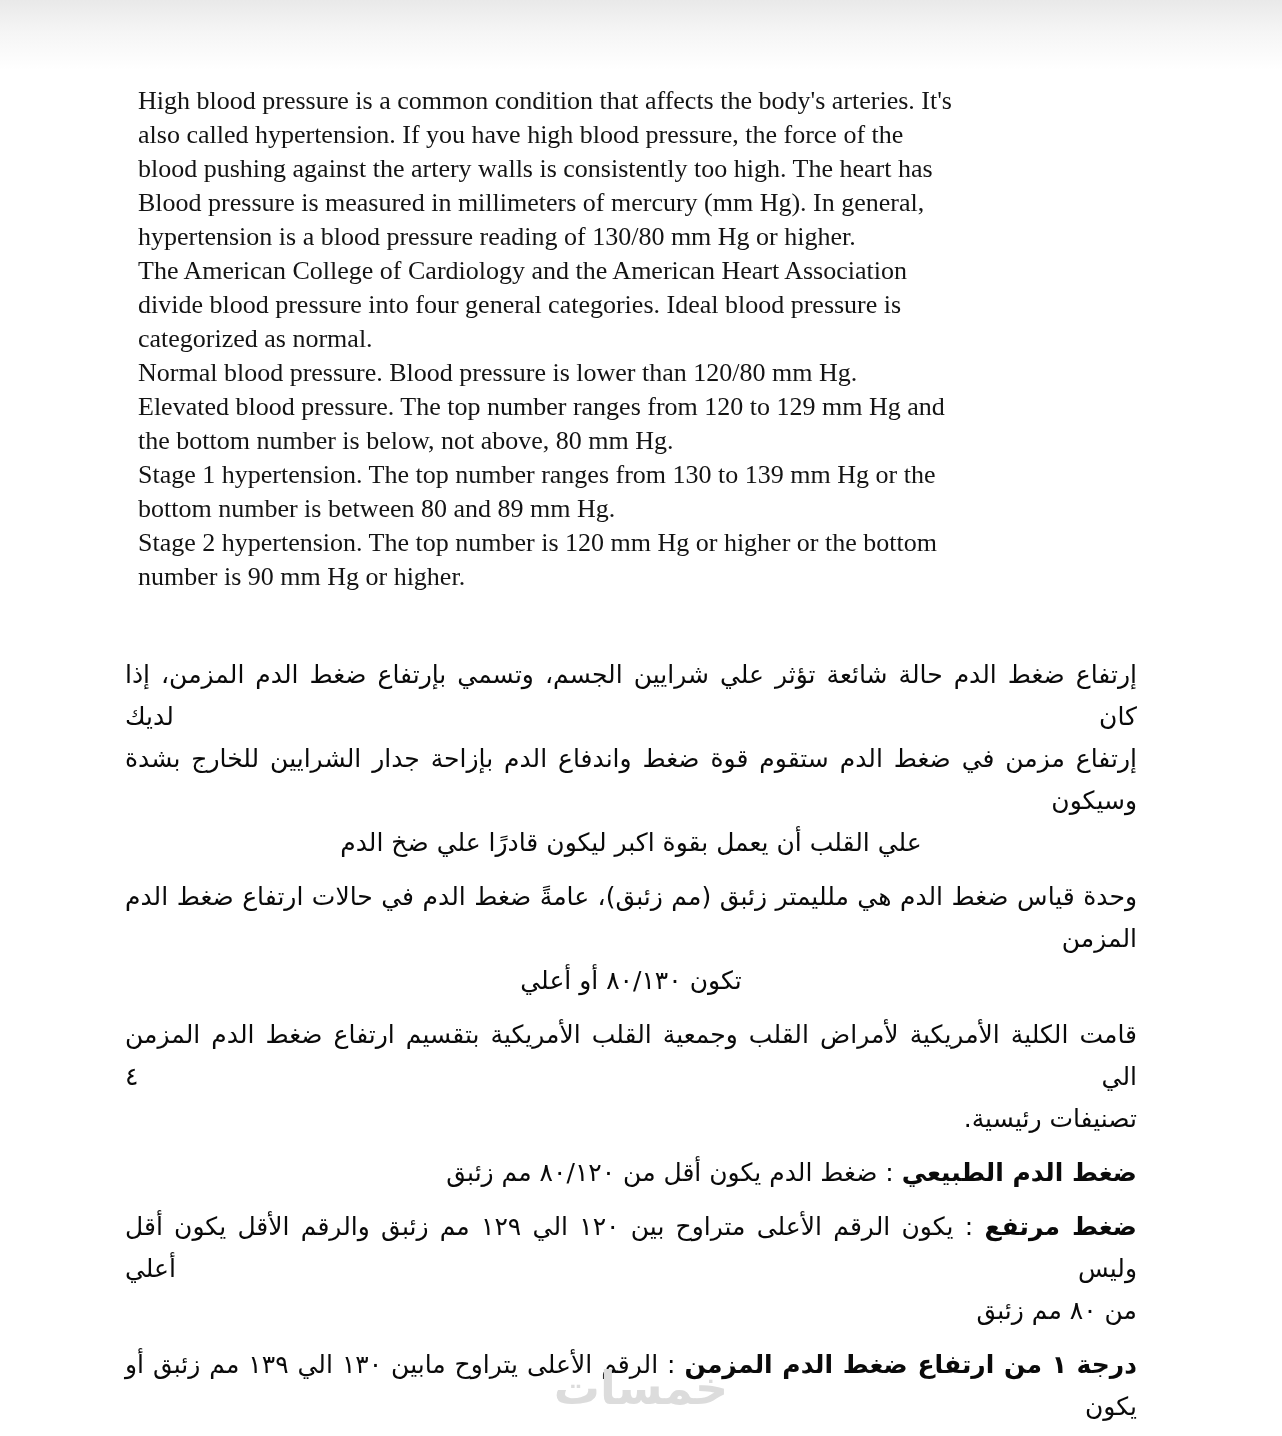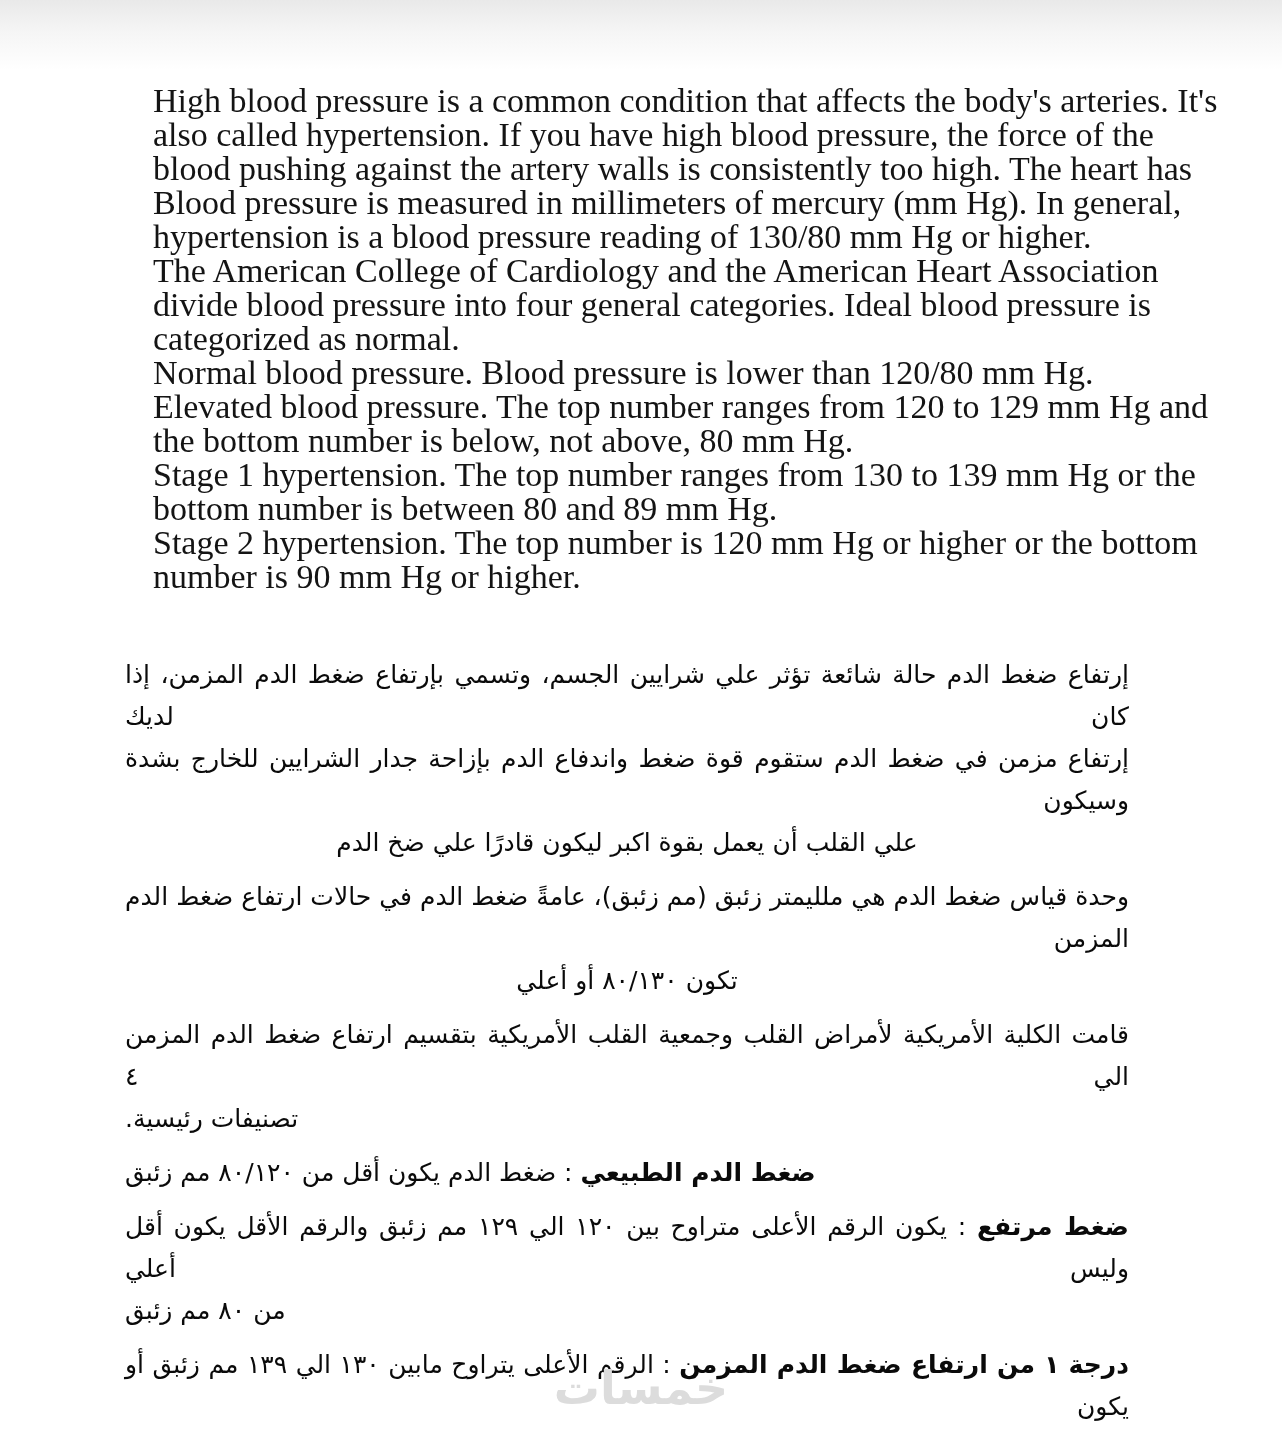--- a/index.html
+++ b/index.html
@@ -14,46 +14,46 @@
 
   .top-shade {
     position: absolute;
     top: 0; left: 0; right: 0;
     height: 70px;
     background: linear-gradient(180deg, #e9e9e9 0%, #f5f5f5 45%, #ffffff 100%);
   }
 
   .english-block {
     position: absolute;
-    left: 153px;
+    left: 138px;
     top: 84px;
     width: 990px;
     font-family: "Liberation Serif", "DejaVu Serif", serif;
-    font-size: 34px;
+    font-size: 26px;
     line-height: 34px;
     color: #141414;
     text-align: left;
   }
   .eline { white-space: nowrap; }
 
   .arabic-block {
     position: absolute;
     left: 125px;
     top: 654px;
     width: 1016px;
     direction: rtl;
     font-family: "DejaVu Sans", sans-serif;
     font-size: 25px;
     color: #0a0a0a;
   }
-  .ap { margin: 0 12px 12px 0; }
+  .ap { margin: 0 4px 12px 0; }
   .aline { line-height: 42px; }
   .aline.full  { text-align: justify; text-align-last: justify; }
   .aline.last-left  { text-align: center; }
-  .aline.last-right { text-align: left; }
+  .aline.last-right { text-align: right; }
   .term { font-weight: bold; }
 
   .watermark {
     position: absolute;
     left: 0; right: 0;
     top: 1362px;
     text-align: center;
     direction: rtl;
     font-family: "DejaVu Sans", sans-serif;
     font-weight: bold;

